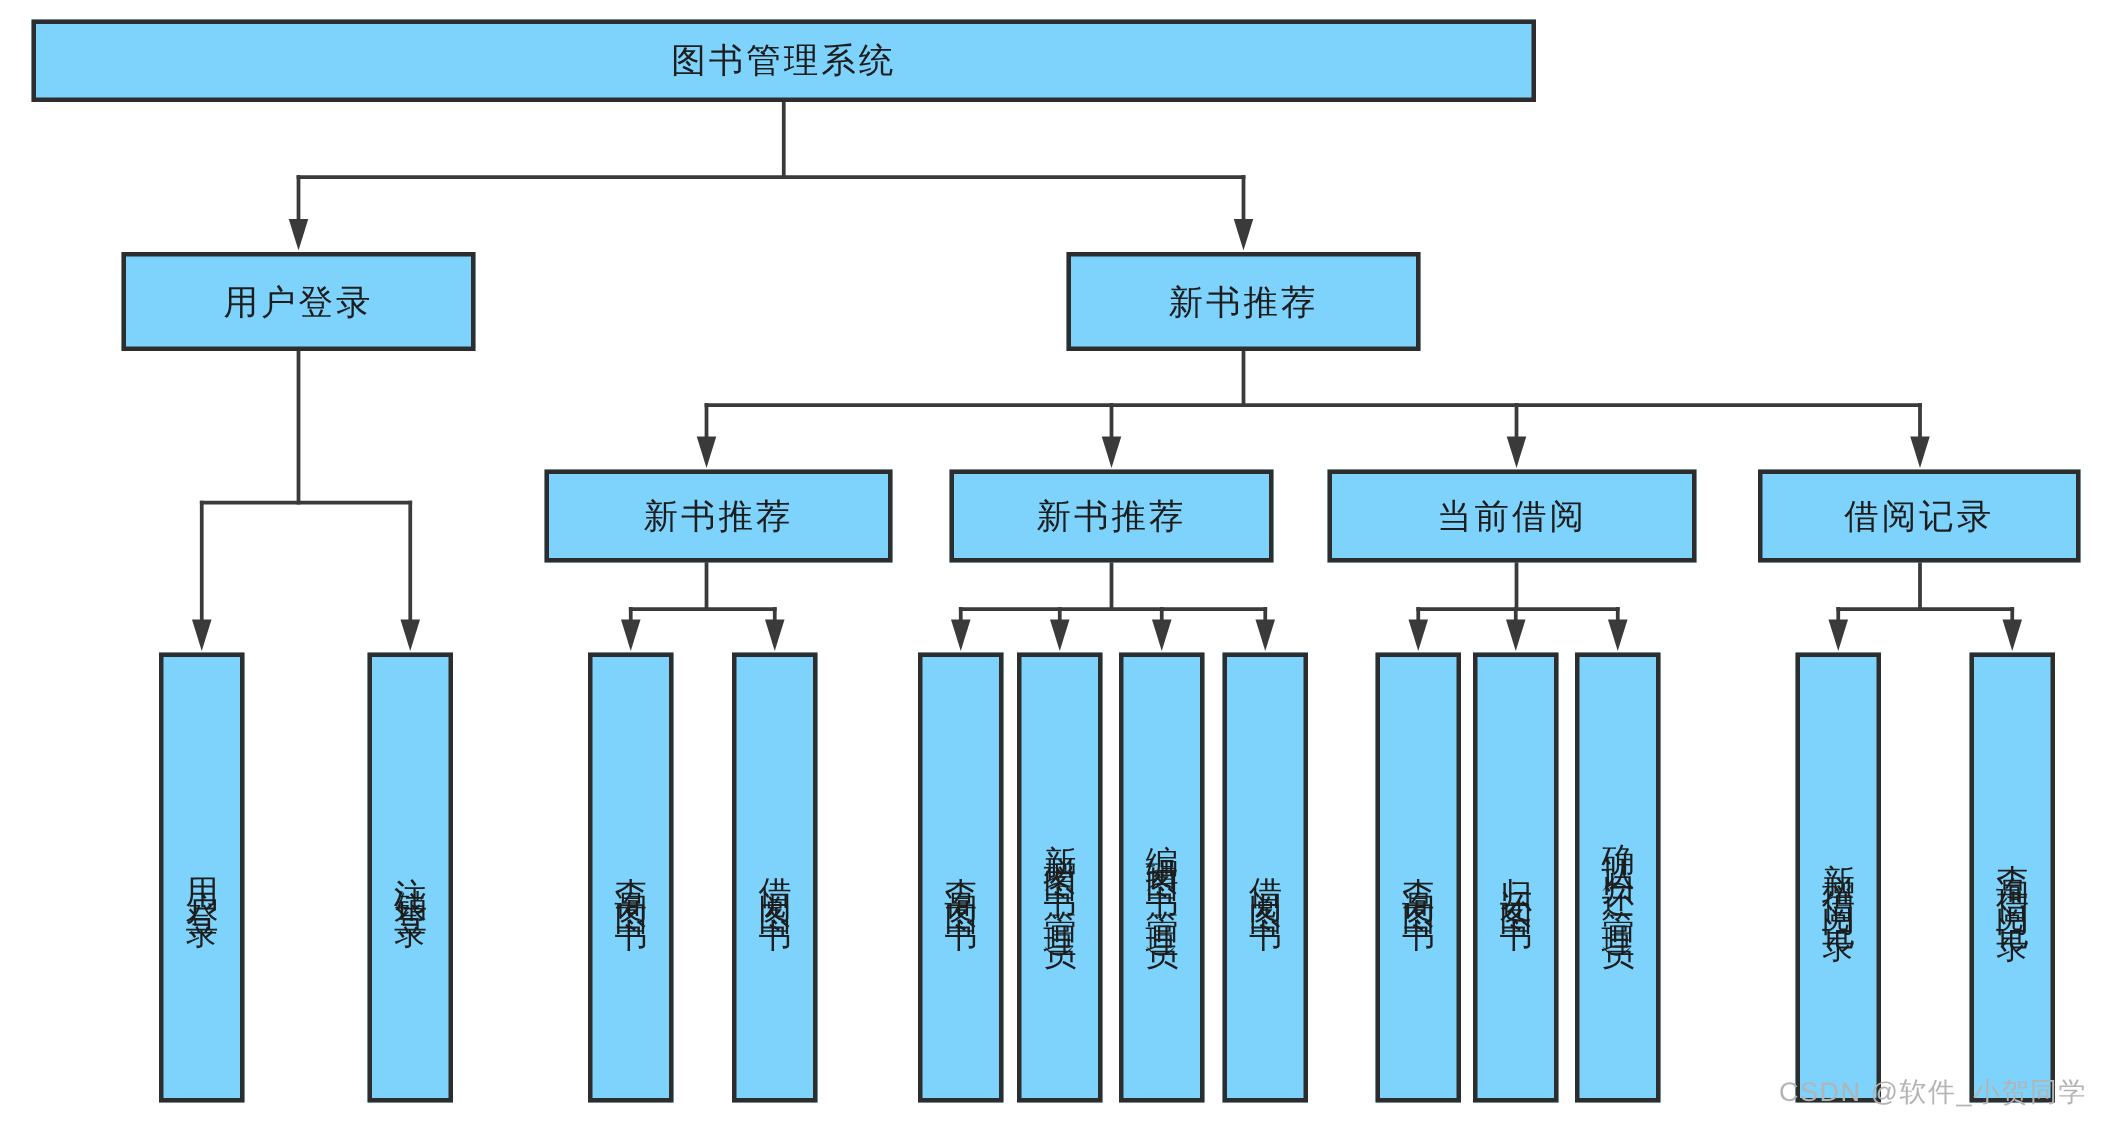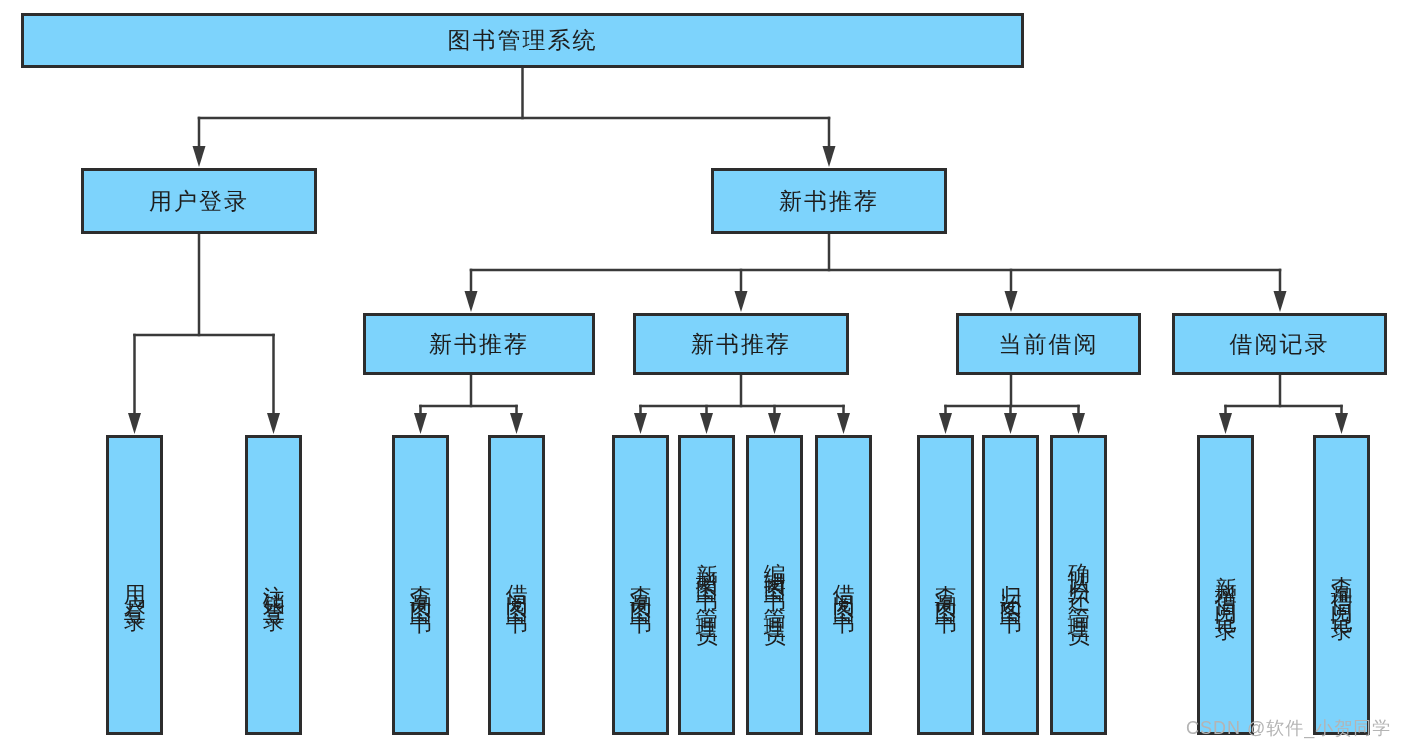--- a/index.html
+++ b/index.html
@@ -127,21 +127,21 @@
   <div class="node" style="left:711px;top:168px;width:236px;height:66px">
     <span class="lbl">新书推荐</span>
   </div>
 
   <div class="node" style="left:363px;top:313px;width:232px;height:62px">
     <span class="lbl">新书推荐</span>
   </div>
   <div class="node" style="left:633px;top:313px;width:216px;height:62px">
     <span class="lbl">新书推荐</span>
   </div>
-  <div class="node" style="left:956px;top:313px;width:185px;height:62px">
+  <div class="node" style="left:885px;top:313px;width:246px;height:62px">
     <span class="lbl">当前借阅</span>
   </div>
   <div class="node" style="left:1172px;top:313px;width:215px;height:62px">
     <span class="lbl">借阅记录</span>
   </div>
 
   <div class="node v" style="left:106px;top:435px">
     <span class="lbl">用户登录</span>
   </div>
   <div class="node v" style="left:245px;top:435px">

